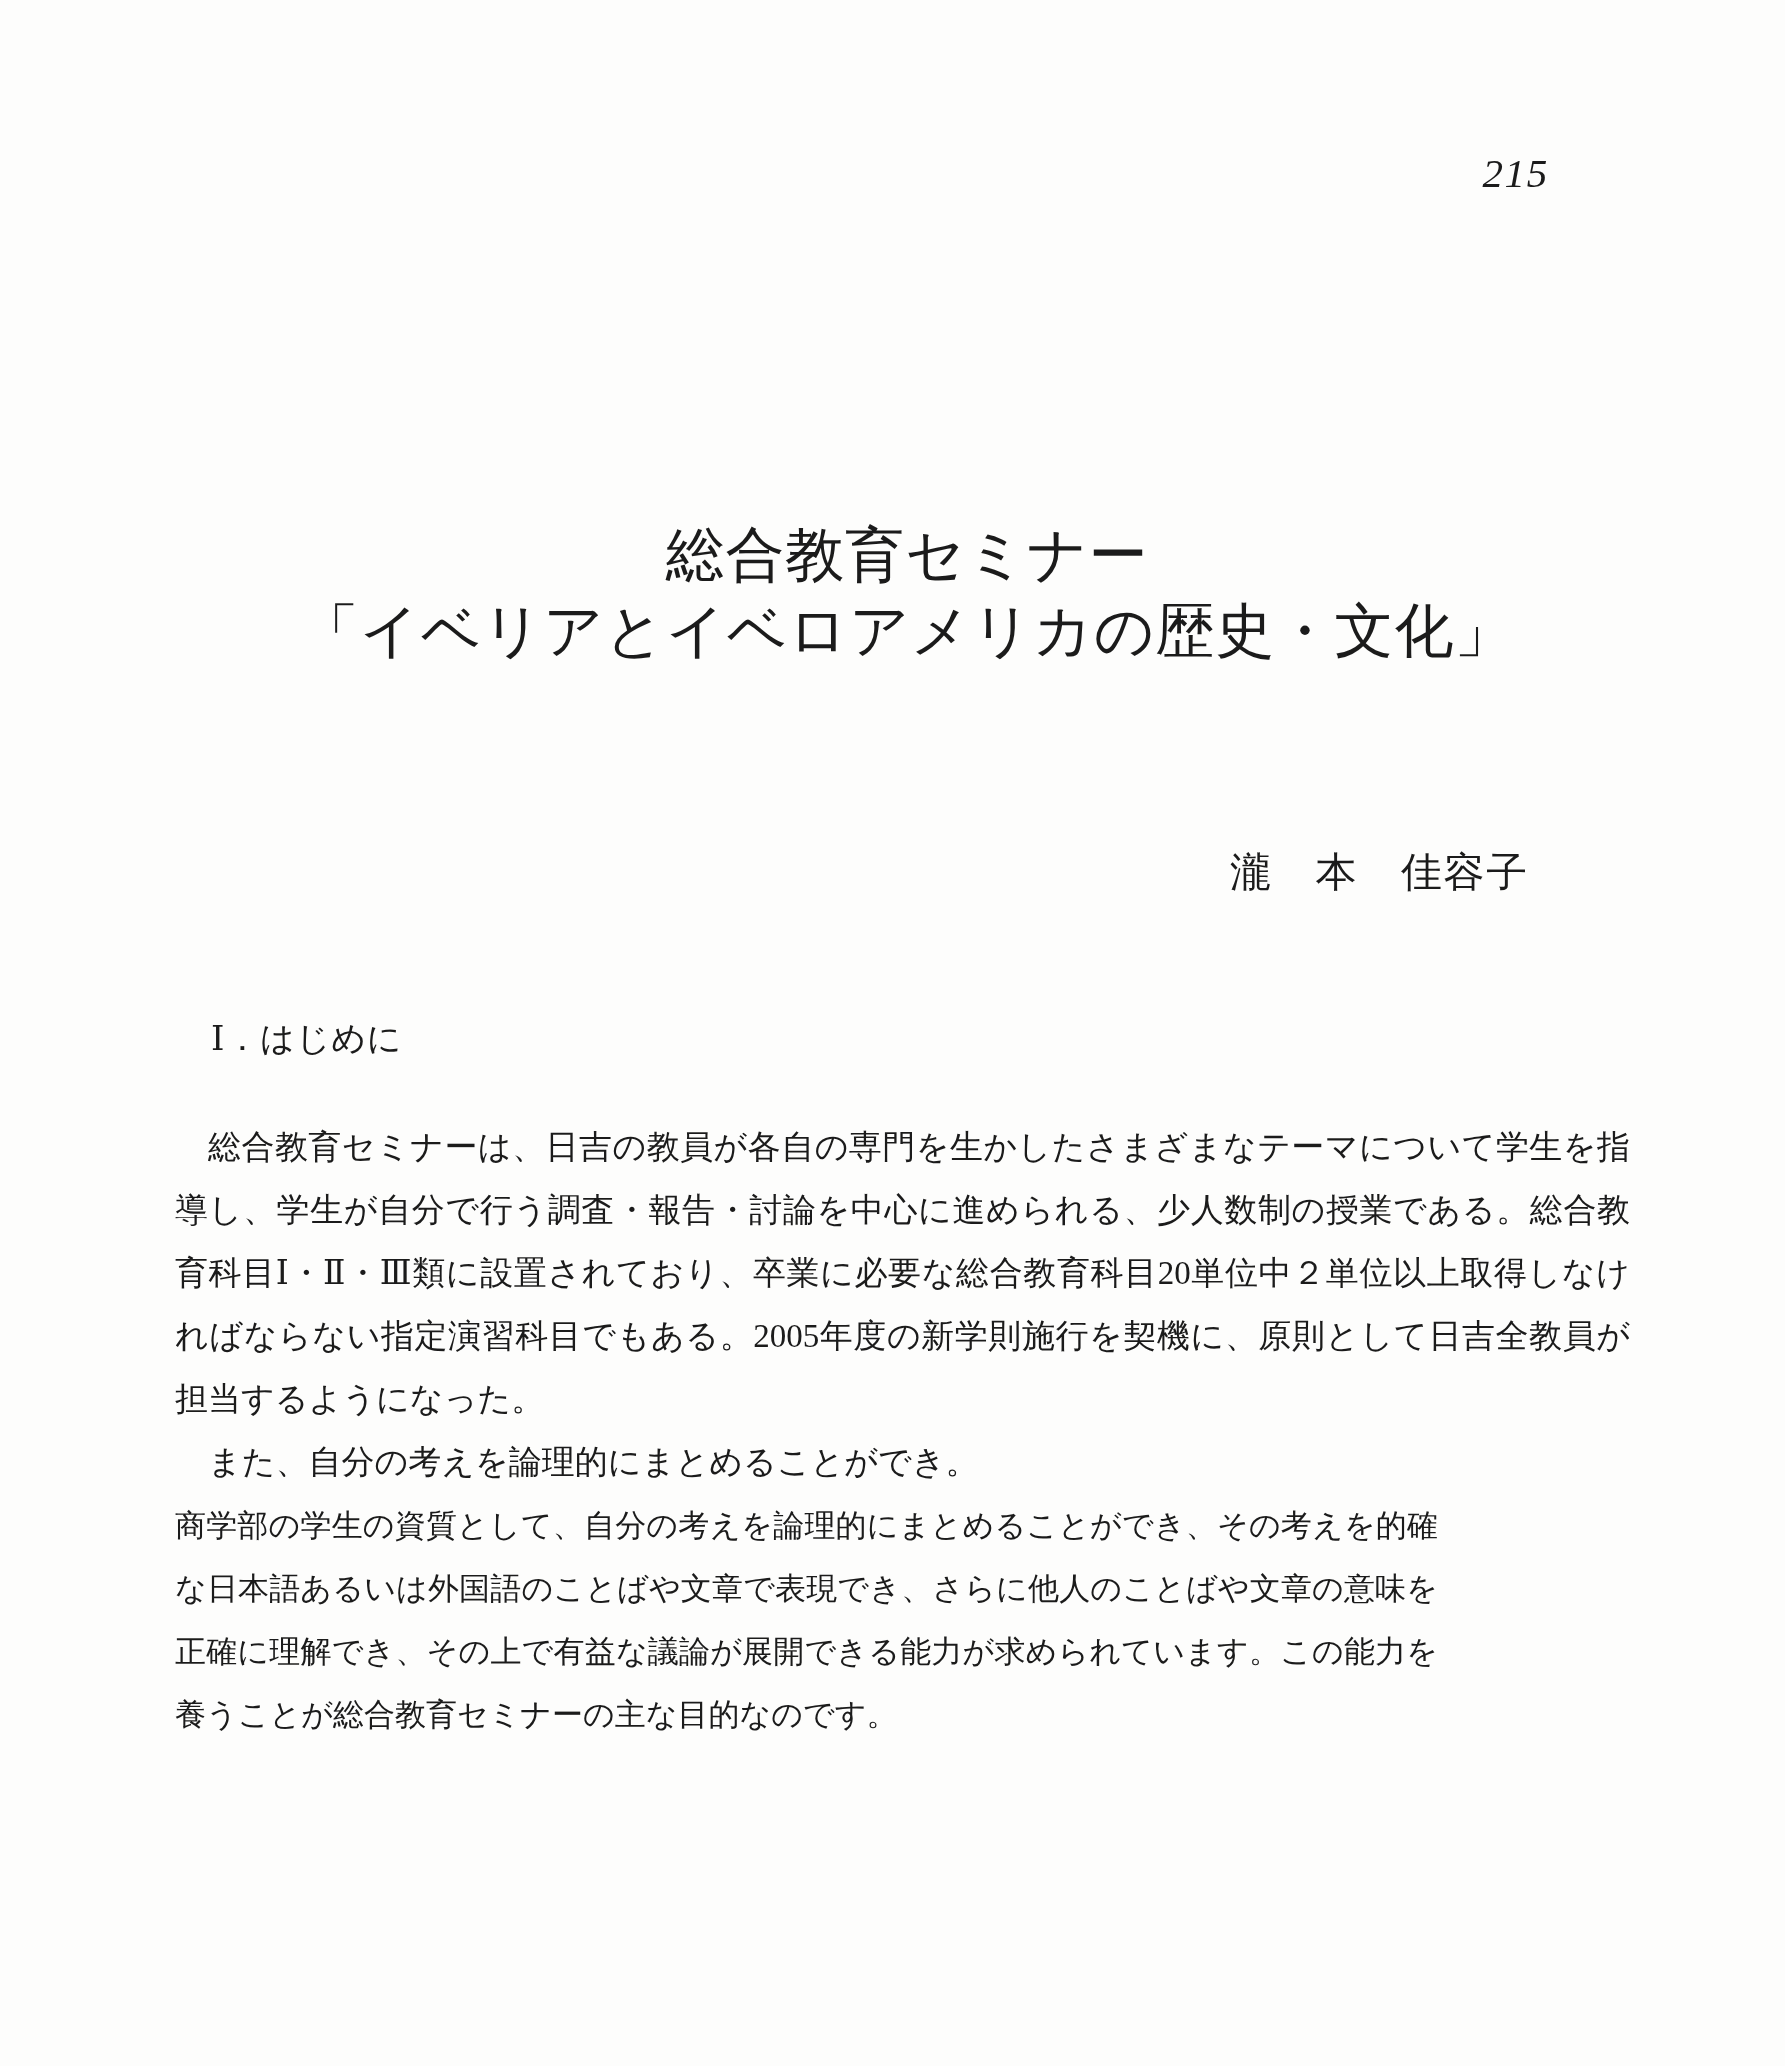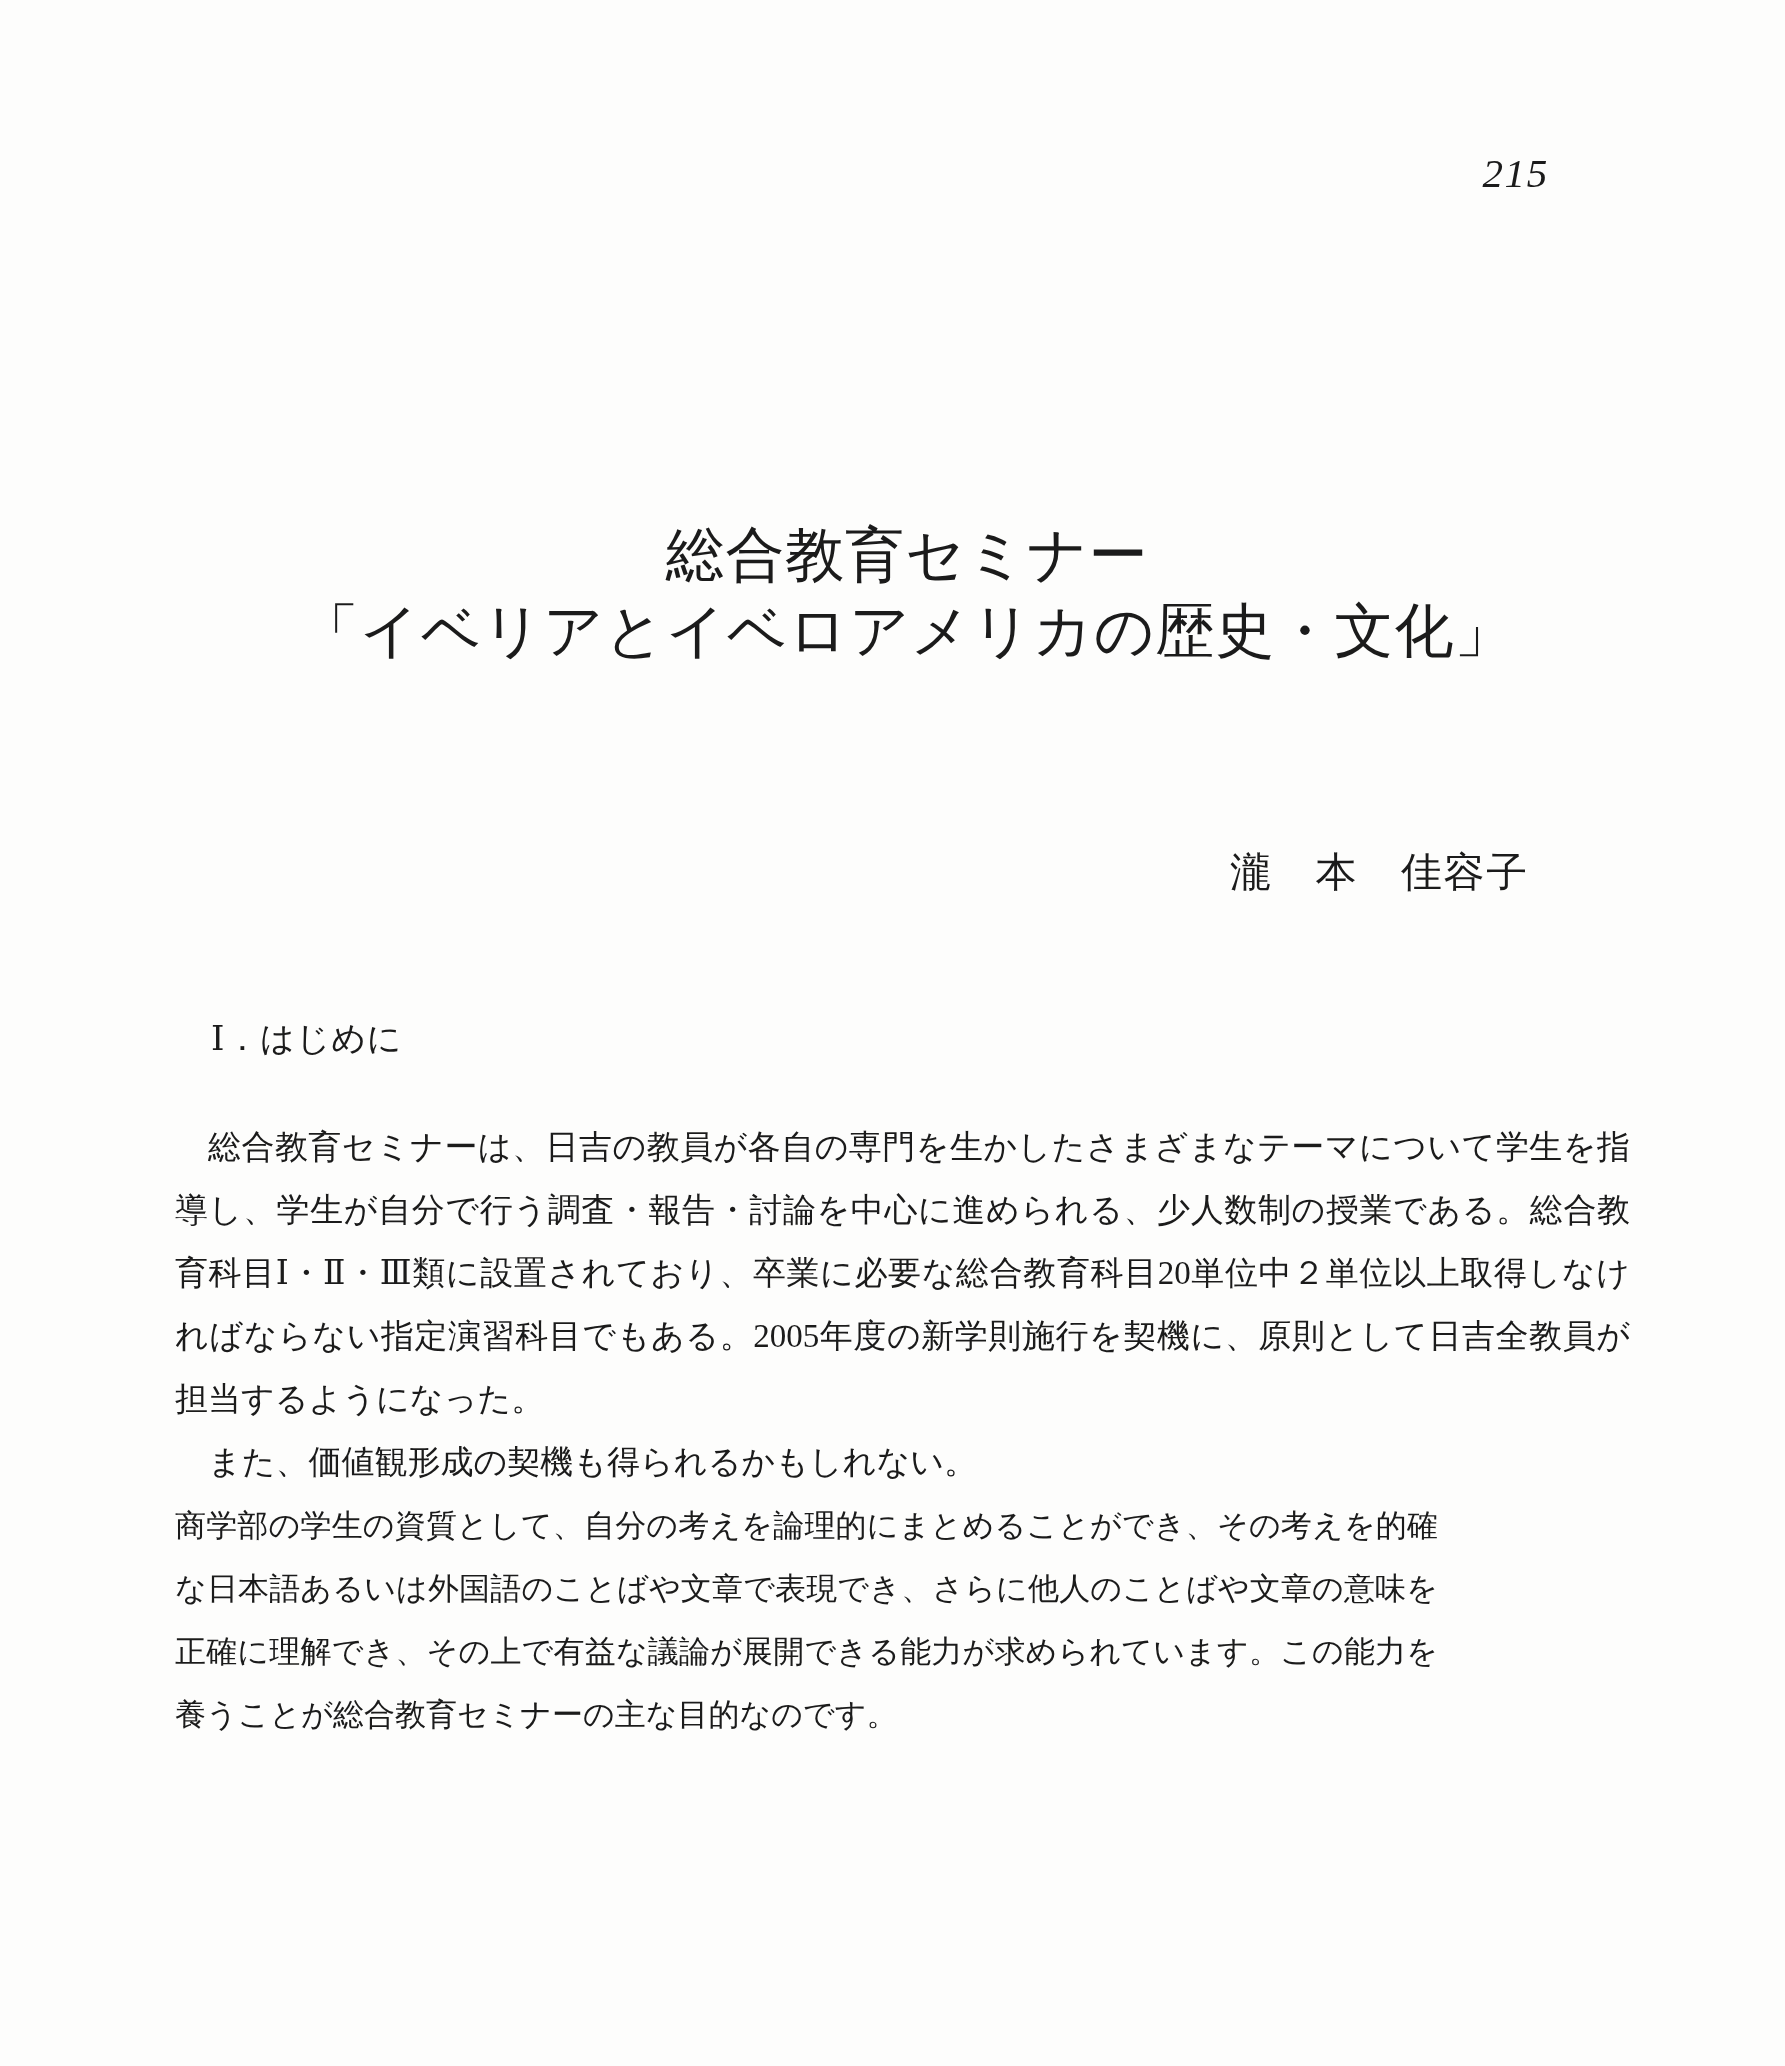--- a/index.html
+++ b/index.html
@@ -96,19 +96,19 @@
     <span class="title-line">総合教育セミナー</span>
     <span class="title-line">「イベリアとイベロアメリカの歴史・文化」</span>
   </h1>
 
   <div class="author-line">瀧　本　佳容子</div>
 
   <h2 class="section-heading">Ⅰ．はじめに</h2>
 
   <div class="body-block">
     <p class="para-indent">総合教育セミナーは、日吉の教員が各自の専門を生かしたさまざまなテーマについて学生を指導し、学生が自分で行う調査・報告・討論を中心に進められる、少人数制の授業である。総合教育科目Ⅰ・Ⅱ・Ⅲ類に設置されており、卒業に必要な総合教育科目20単位中２単位以上取得しなければならない指定演習科目でもある。2005年度の新学則施行を契機に、原則として日吉全教員が担当するようになった。</p>
-    <p class="para-indent">また、価値観形成の契機も得られるかもしれない。</p>
+    <p class="para-indent">また、自分の考えを論理的にまとめることができ。</p>
     <p class="quote-block">商学部の学生の資質として、自分の考えを論理的にまとめることができ、その考えを的確な日本語あるいは外国語のことばや文章で表現でき、さらに他人のことばや文章の意味を正確に理解でき、その上で有益な議論が展開できる能力が求められています。この能力を養うことが総合教育セミナーの主な目的なのです。</p>
 
   </div>
 
 </div>
 
 
 </body></html>

